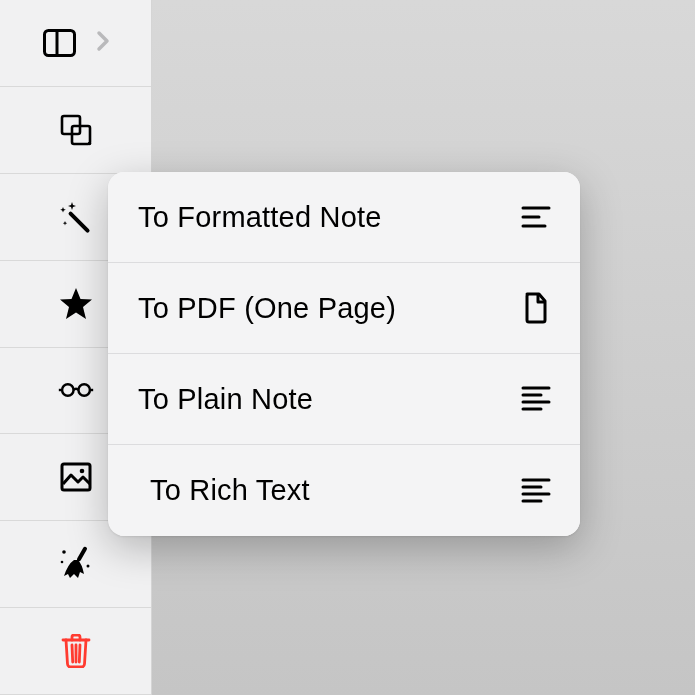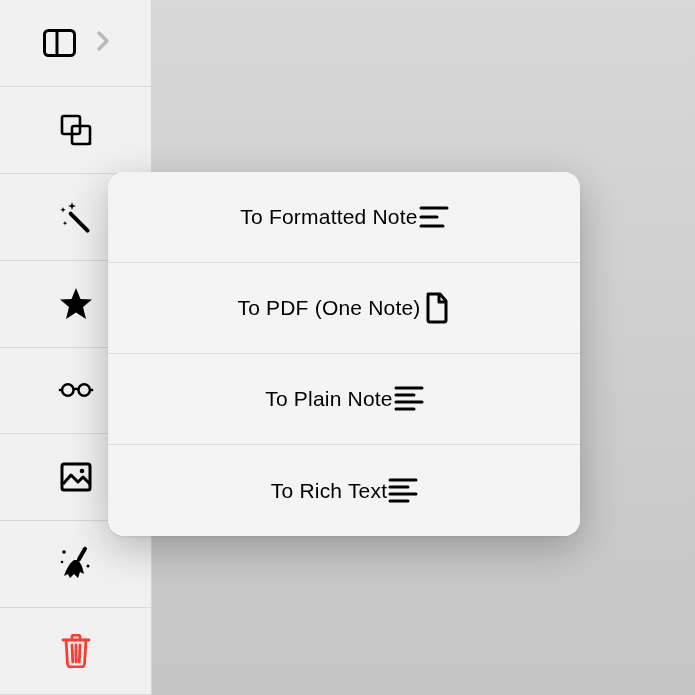--- a/index.html
+++ b/index.html
@@ -54,28 +54,28 @@
     background: #f4f4f5;
     border-radius: 16px;
     box-shadow: 0 1px 2px rgba(0,0,0,0.08), 0 12px 40px rgba(0,0,0,0.25);
     overflow: hidden;
   }
   .popup-row {
     height: 91px;
     display: flex;
     align-items: center;
     padding: 0 28px 0 30px;
-    font-size: 21px;
+    font-size: 29px;
     color: #000;
     letter-spacing: 0.2px;
     border-bottom: 1px solid #dcdcde;
     background: #f4f4f5;
-    justify-content: center;
-  }
-  .popup-row:last-child { border-bottom: none; }
+    justify-content: space-between;
+  }
+  .popup-row:last-child { border-bottom: none; margin-left: 12px; }
   .popup-row .right-icon {
     width: 32px;
     height: 32px;
     display: flex;
     align-items: center;
     justify-content: center;
   }
   .popup-row .right-icon svg { display: block; }
 </style>
 </head>
@@ -182,21 +182,21 @@
     <span class="right-icon">
       <svg width="30" height="24" viewBox="0 0 30 24" fill="none" stroke="currentColor" stroke-width="3" stroke-linecap="round">
         <line x1="2" y1="3" x2="28" y2="3"></line>
         <line x1="2" y1="12" x2="18" y2="12"></line>
         <line x1="2" y1="21" x2="24" y2="21"></line>
       </svg>
     </span>
   </div>
 
   <div class="popup-row">
-    <span>To PDF (One Note)</span>
+    <span>To PDF (One Page)</span>
     <span class="right-icon">
       <svg width="26" height="32" viewBox="0 0 26 32" fill="none" stroke="currentColor" stroke-width="3" stroke-linejoin="round">
         <path d="M4 2 H16 L22 9 V28 Q22 30 20 30 H6 Q4 30 4 28 V4 Q4 2 6 2 Z"></path>
         <polyline points="15,2 15,10 23,10"></polyline>
       </svg>
     </span>
   </div>
 
   <div class="popup-row">
     <span>To Plain Note</span>

